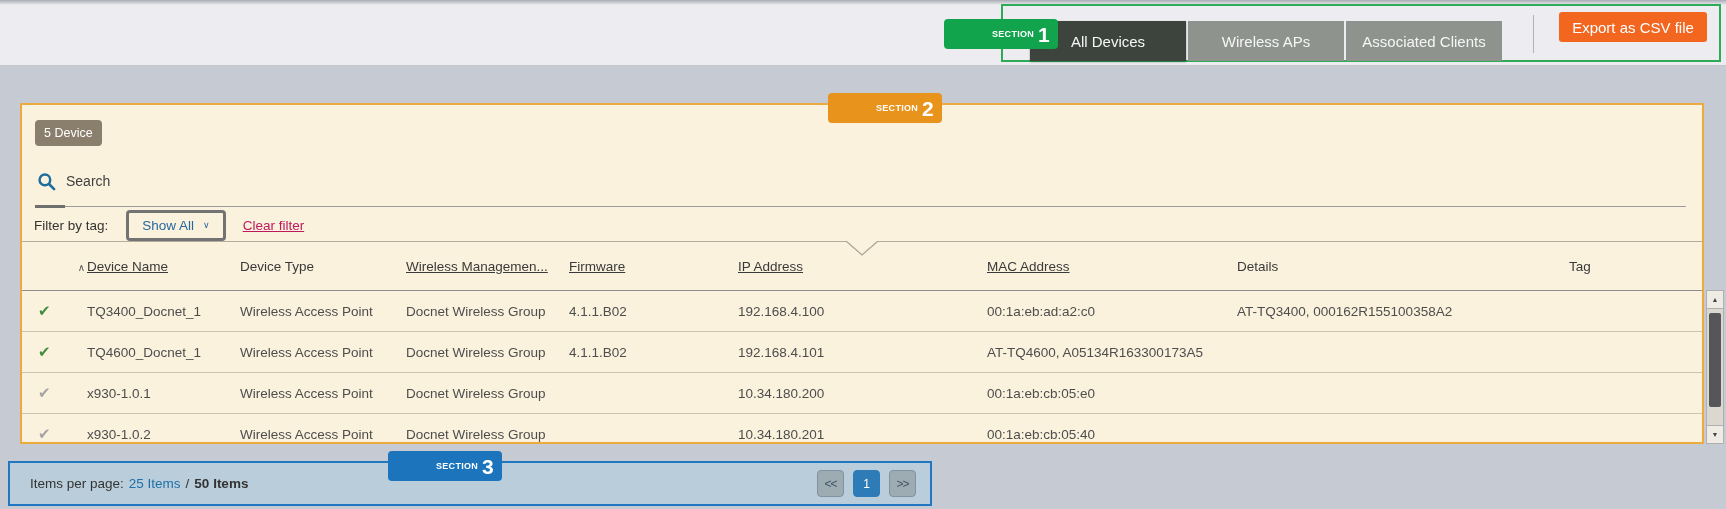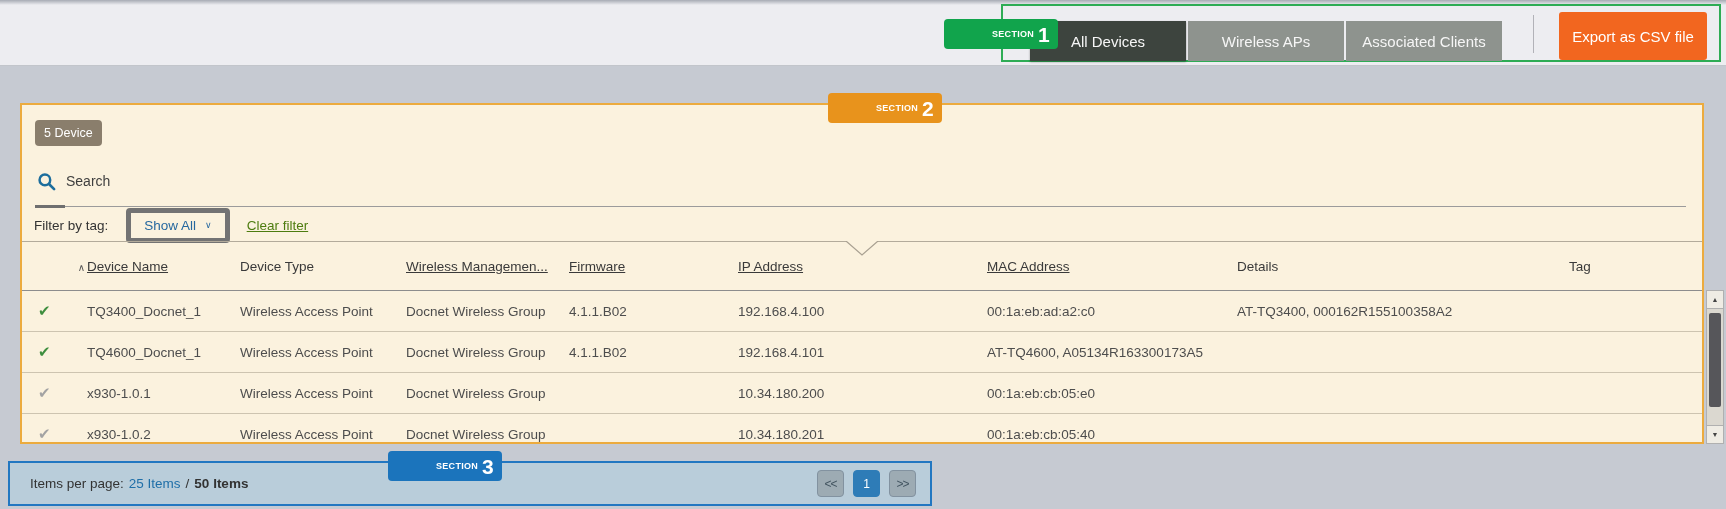--- a/index.html
+++ b/index.html
@@ -20,42 +20,42 @@
   .b2 { left:806px; top:-12px; background:#e8931c; }
   .b3 { left:378px; top:-12px; background:#1b74bc; }
 
   
   .s1box { position:absolute; left:1001px; top:4px; width:720px; height:58px; border:2px solid #2eac55; }
   .tabs { position:absolute; left:27px; top:15px; display:flex; gap:2px; }
   .tab { width:156px; height:40px; display:flex; align-items:center; justify-content:center;
          background:#8e938e; color:#f6f6f6; font-size:15px; cursor:default; }
   .tab.active { background:#3d443e; box-shadow:0 1px 2px rgba(0,0,0,.35); }
   .vdiv { position:absolute; left:530px; top:9px; width:1px; height:38px; background:#b2b2b8; }
-  .export-btn { position:absolute; left:556px; top:6px; width:148px; height:48px; background:#f2661f;
+  .export-btn { position:absolute; left:556px; top:6px; width:148px; height:30px; background:#f2661f;
                 color:#fff; font-size:15px; border:none; border-radius:3px;
                 font-family:"Liberation Sans",sans-serif; }
 
   
   .panel { position:absolute; left:20px; top:103px; width:1684px; height:341px;
            background:#fbf2de; border:2px solid #ecab3e; }
   .count-badge { position:absolute; left:13px; top:15px; background:#8a7e6c; color:#fff;
                  font-size:12.5px; padding:6px 9px; border-radius:4px; }
   .search-row { position:absolute; left:15px; top:63px; height:26px; display:flex; align-items:center; gap:10px; }
   .search-input { background:transparent; border:none; outline:none; font-size:14px; color:#3f3f3f;
                   width:300px; font-family:"Liberation Sans",sans-serif; }
   .search-input::placeholder { color:#3f3f3f; opacity:1; }
   .search-line { position:absolute; left:13px; right:16px; top:101px; height:1px; background:#9b9b9b; }
   .search-line::before { content:""; position:absolute; left:0; top:-1px; width:30px; height:3px; background:#6f6f6f; }
 
   .filter-row { position:absolute; left:12px; top:104px; height:32px; display:flex; align-items:center; }
   .filter-label { font-size:13.5px; color:#333; }
-  .dropdown { margin-left:18px; display:flex; align-items:center; gap:9px; border:5px solid #737373;
+  .dropdown { margin-left:18px; display:flex; align-items:center; gap:9px; border:3px solid #737373;
               border-radius:4px; padding:5px 13px; color:#26689f; font-size:13.5px; background:transparent; }
   .dd-chev { font-size:9px; color:#26689f; }
-  .clear-link { margin-left:17px; color:#4d7c0f; font-size:13.5px; text-decoration:underline; cursor:pointer; }
+  .clear-link { margin-left:17px; color:#be185d; font-size:13.5px; text-decoration:underline; cursor:pointer; }
 
   .sep { position:absolute; left:0; right:0; top:136px; height:1px; background:#b3ab9b; }
   .notch { position:absolute; left:823px; top:136px; width:34px; height:16px; z-index:2; }
 
   .hrow, .trow { display:grid; grid-template-columns:65px 153px 166px 163px 169px 249px 250px 332px 1fr;
                  align-items:center; }
   .hrow { position:absolute; left:0; top:137px; width:100%; height:49px; border-bottom:1px solid #8d8d8d;
           font-size:13.5px; color:#3a3a3a; }
   .hcell { white-space:nowrap; overflow:hidden; }
   .hcell.status { text-align:right; padding-right:2px; }

